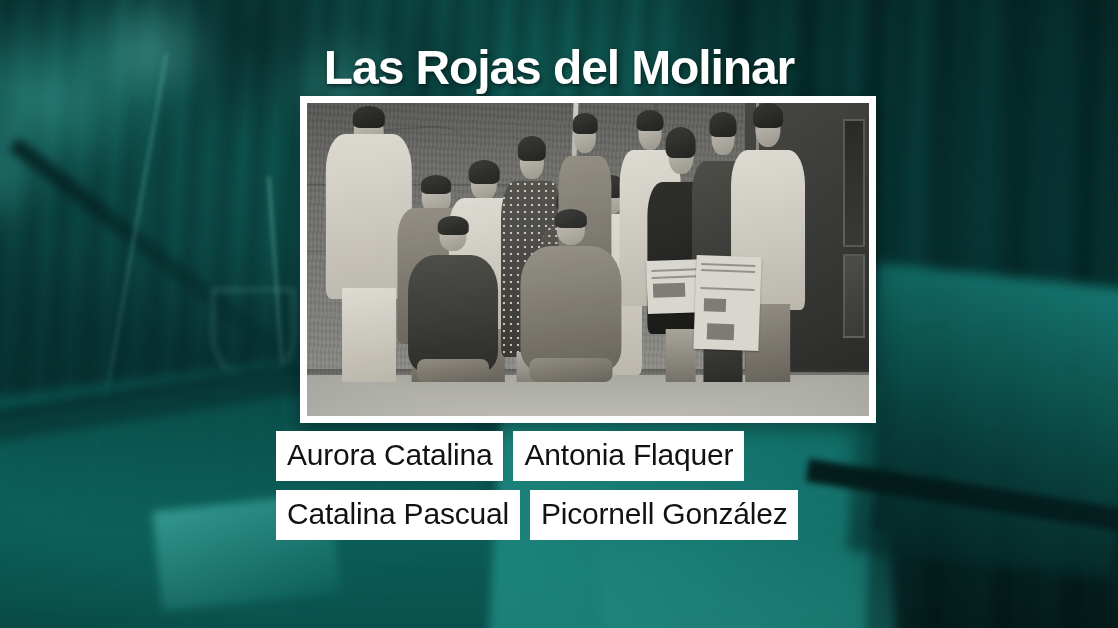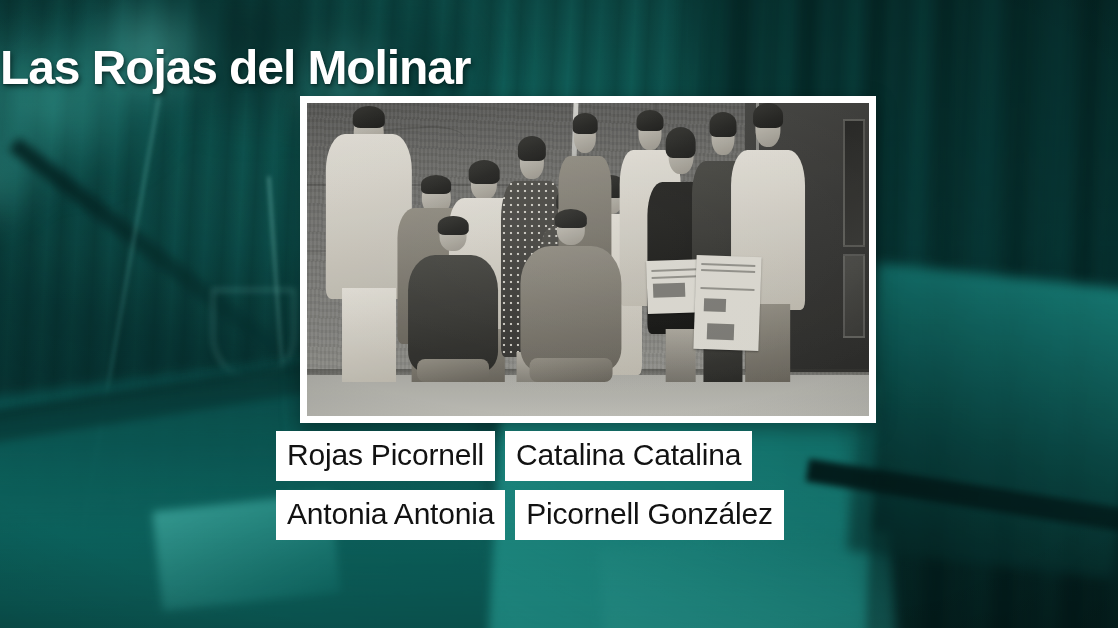--- a/index.html
+++ b/index.html
@@ -141,21 +141,21 @@
   .vignette{
     background:radial-gradient(125% 115% at 50% 46%, rgba(0,0,0,0) 44%, rgba(0,0,0,.40) 82%, rgba(0,0,0,.62) 100%);
   }
   .duotone{
     background:linear-gradient(0deg,rgba(0,190,178,.14),rgba(0,190,178,.14));
     mix-blend-mode:screen;opacity:.5;
   }
 
   
   #title{
-    position:absolute;left:0;right:0;top:40px;
+    position:absolute;left:0;right:0;top:40px;text-align:center;
     font-size:48px;font-weight:bold;color:#ffffff;
     letter-spacing:-1.1px;
     text-shadow:2px 3px 5px rgba(0,25,24,.55), 0 1px 2px rgba(0,20,20,.45);
     white-space:nowrap;
   }
 
   
   #photo-card{
     position:absolute;left:300px;top:96px;width:576px;height:327px;
     background:#ffffff;padding:7px;box-sizing:border-box;
@@ -426,25 +426,25 @@
       </div>
 
       <div class="photo-age"></div>
       <div class="photo-fade"></div>
     </div>
   </div>
 
   <div id="names">
 
     <div class="name-row">
-      <div class="chip">Rojas Picornell</div>
-      <div class="chip">Catalina Catalina</div>
+      <div class="chip">Aurora Catalina</div>
+      <div class="chip">Antonia Flaquer</div>
     </div>
 
     <div class="name-row">
-      <div class="chip">Antonia Antonia</div>
+      <div class="chip">Catalina Pascual</div>
       <div class="chip">Picornell González</div>
     </div>
 
 
   </div>
 
 </div>
 
 </body></html>

